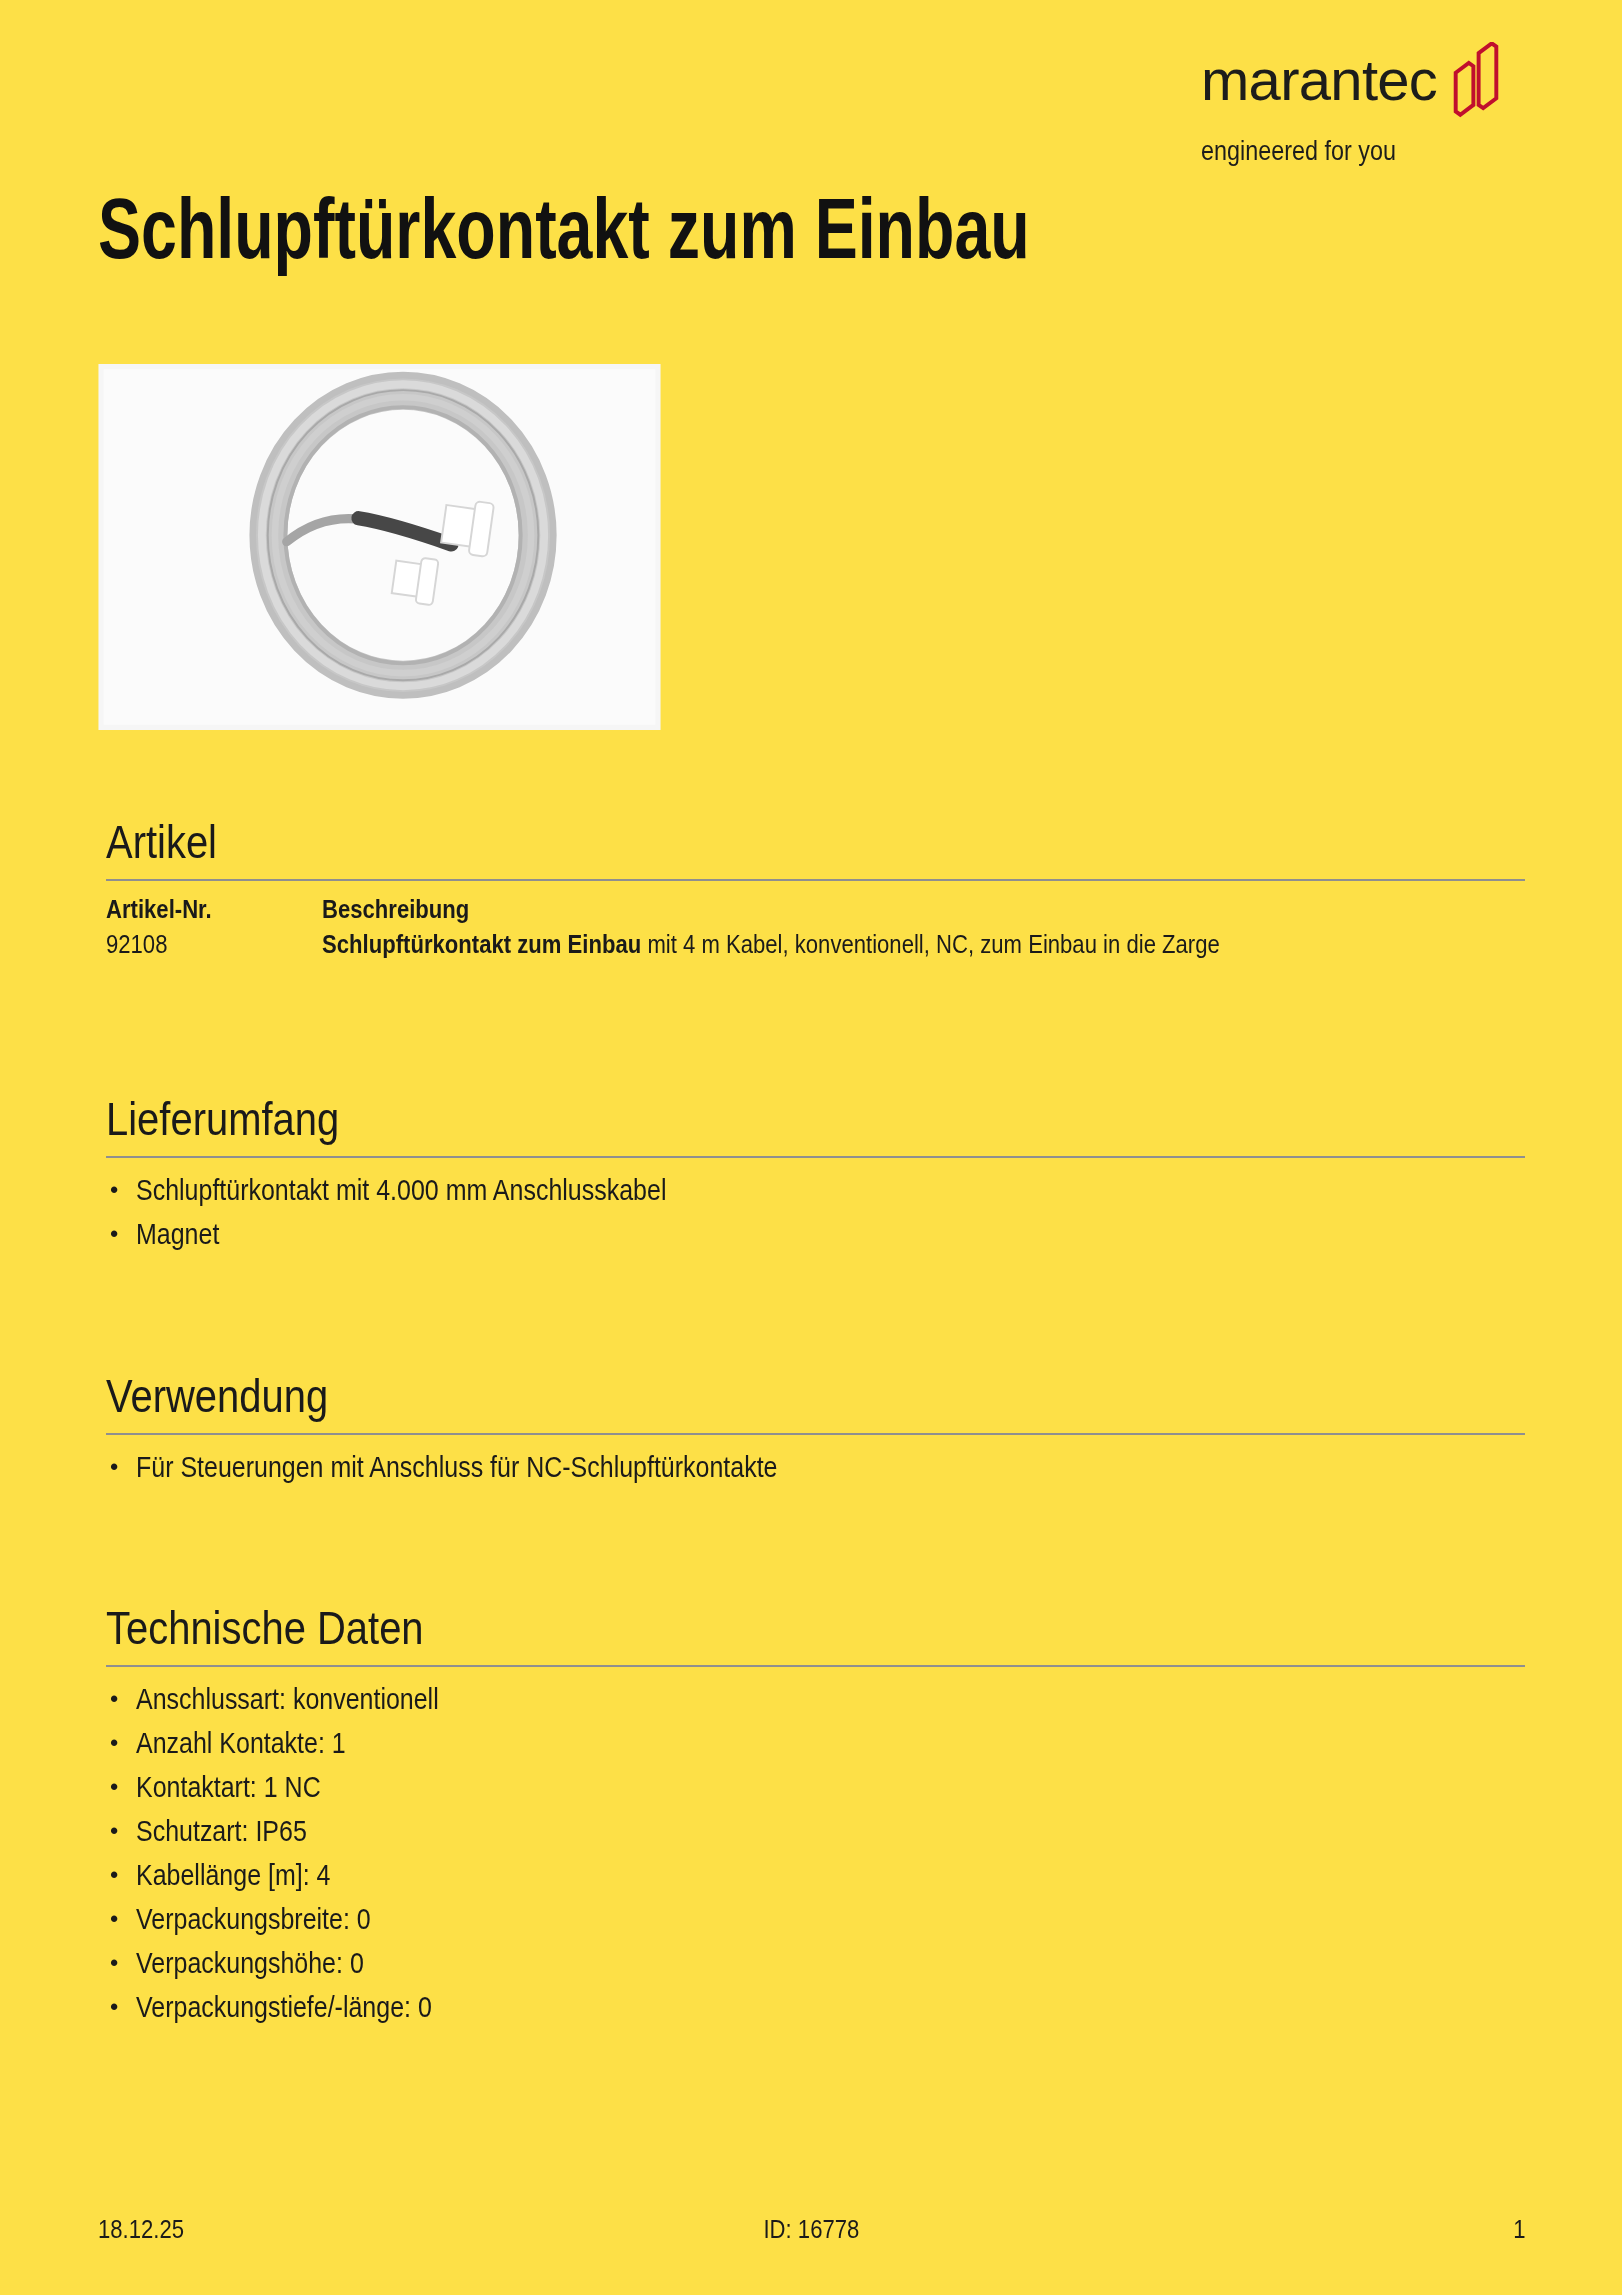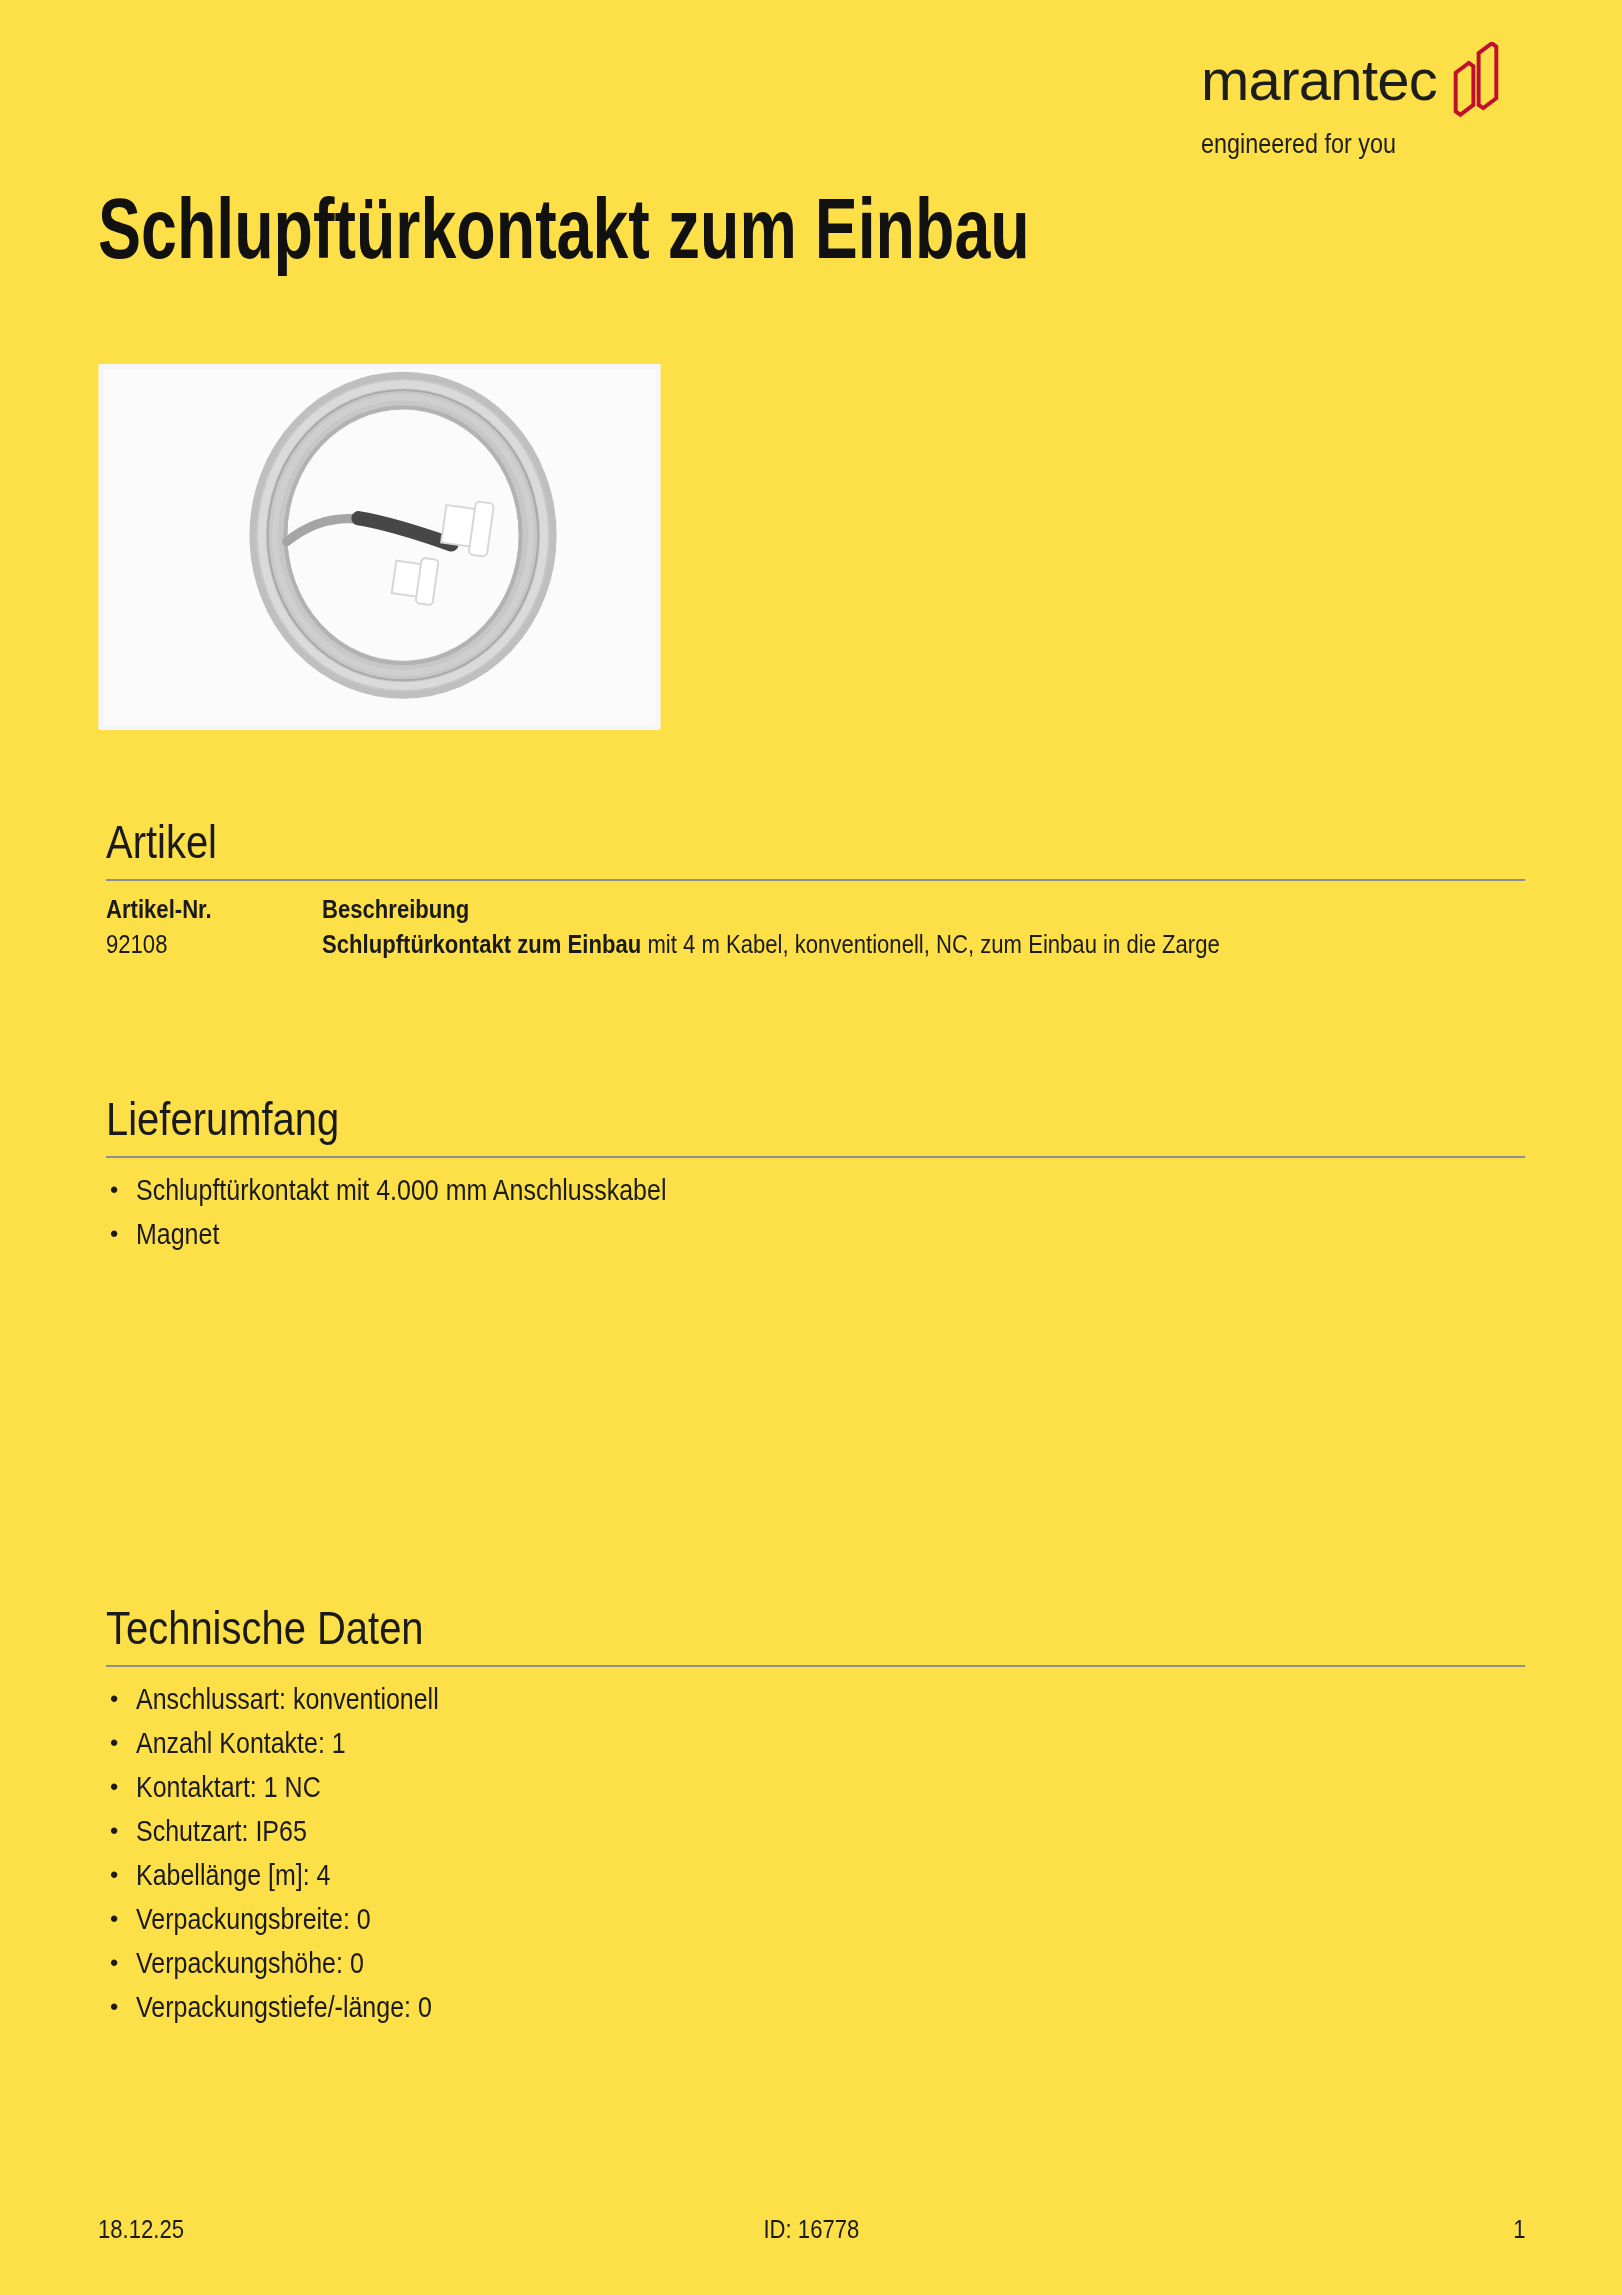--- a/index.html
+++ b/index.html
@@ -8,21 +8,21 @@
     font-family:"Liberation Sans", sans-serif; color:#1a1a1a; overflow:hidden;
   }
   .cx  { display:inline-block; transform:scaleX(0.85); transform-origin:0 50%; white-space:nowrap; }
   .cx75{ display:inline-block; transform:scaleX(0.75); transform-origin:0 50%; white-space:nowrap; }
 
   
   .logo { position:absolute; left:1201px; top:34px; }
   .logo-row { display:flex; align-items:center; gap:15.7px; }
   .brand { font-size:58px; line-height:92px; color:#1d1d1b; letter-spacing:-0.7px; }
   .logo-icon svg { display:block; }
-  .tagline { font-size:27.5px; line-height:27.5px; margin-top:4px; color:#1d1d1b; }
+  .tagline { font-size:27.5px; line-height:27.5px; margin-top:11px; color:#1d1d1b; }
 
   
   h1.title { position:absolute; left:98px; top:185px; margin:0; font-size:86px; line-height:86px; font-weight:bold; color:#111; }
 
   
   .product { position:absolute; left:98px; top:364px; width:563px; height:366px; margin:0; }
   .product svg { display:block; }
 
   
   .sec { position:absolute; left:106px; right:98px; }
@@ -112,20 +112,27 @@
 
   <section class="sec sec-liefer">
     <h2><span class="cx">Lieferumfang</span></h2>
     <hr>
     <ul class="blist">
       <li><span class="cx">Schlupftürkontakt mit 4.000 mm Anschlusskabel</span></li>
       <li><span class="cx">Magnet</span></li>
     </ul>
   </section>
 
+  <section class="sec sec-verwend">
+    <h2><span class="cx">Verwendung</span></h2>
+    <hr>
+    <ul class="blist">
+      <li><span class="cx">Für Steuerungen mit Anschluss für NC-Schlupftürkontakte</span></li>
+    </ul>
+  </section>
 
   <section class="sec sec-tech">
     <h2><span class="cx">Technische Daten</span></h2>
     <hr>
     <ul class="blist">
       <li><span class="cx">Anschlussart: konventionell</span></li>
       <li><span class="cx">Anzahl Kontakte: 1</span></li>
       <li><span class="cx">Kontaktart: 1 NC</span></li>
       <li><span class="cx">Schutzart: IP65</span></li>
       <li><span class="cx">Kabellänge [m]: 4</span></li>

